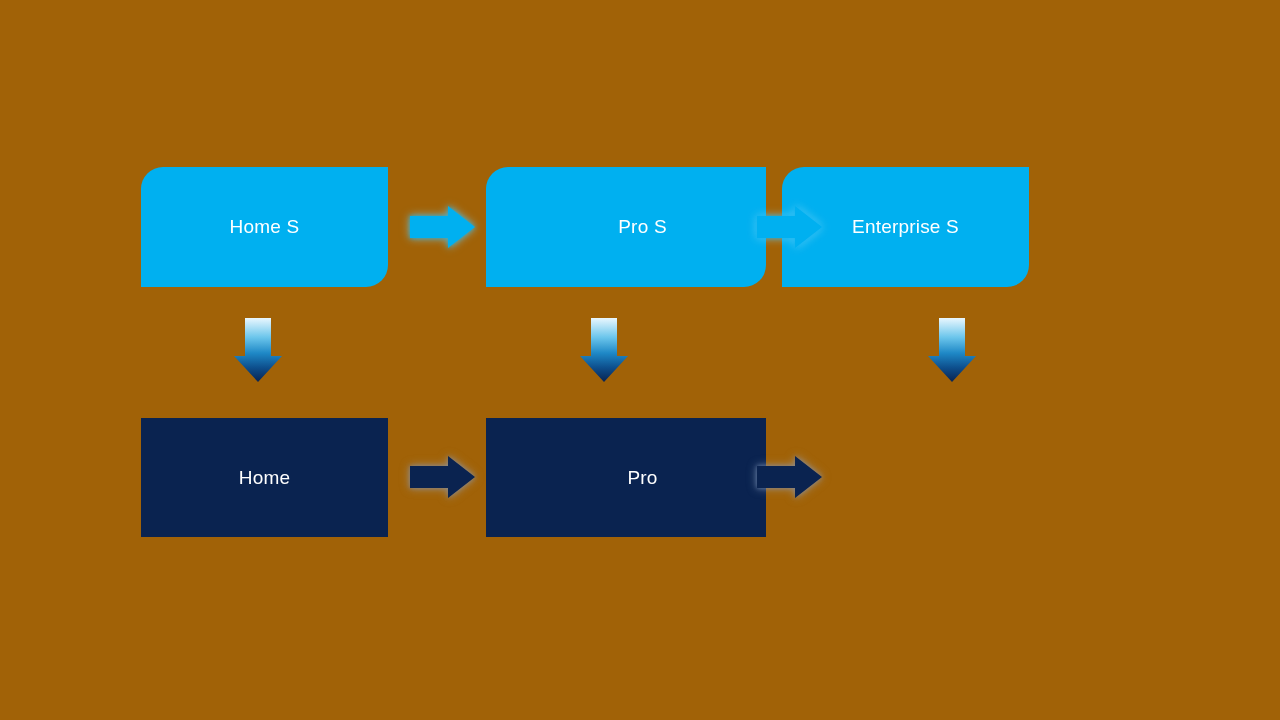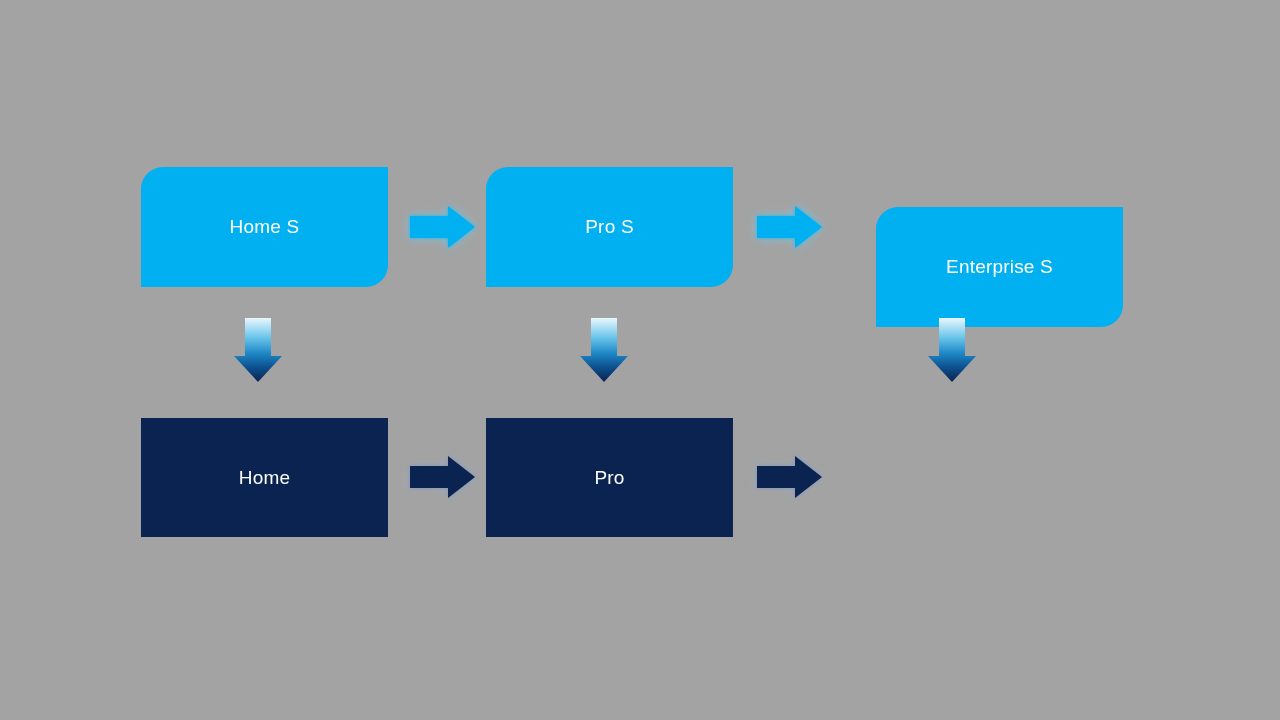--- a/index.html
+++ b/index.html
@@ -4,21 +4,21 @@
 <style>
   html, body {
     margin: 0;
     padding: 0;
     background: #ffffff;
   }
   .stage {
     position: relative;
     width: 1280px;
     height: 720px;
-    background: #a3a3a3;
+    background: #a16207;
     overflow: hidden;
     font-family: "Liberation Sans", "DejaVu Sans", sans-serif;
   }
   .box {
     position: absolute;
     width: 247px;
     display: flex;
     align-items: center;
     justify-content: center;
     color: #ffffff;
@@ -30,22 +30,22 @@
     height: 120px;
     background: #00B0F0;
     border-radius: 22px 0 22px 0;
   }
   .box-bottom {
     top: 418px;
     height: 119px;
     background: #0A2350;
   }
   .col-0 { left: 141px; }
-  .col-1 { left: 486px; }
-  .col-2 { left: 876px; margin-top: 40px; }
+  .col-1 { left: 486px; padding-left: 33px; }
+  .col-2 { left: 782px; }
 
   .h-arrow {
     position: absolute;
     width: 65px;
     height: 42px;
   }
   .h-arrow.row-top { top: 206px; }
   .h-arrow.row-bottom { top: 456px; }
   .gap-0 { left: 410px; }
   .gap-1 { left: 757px; }

